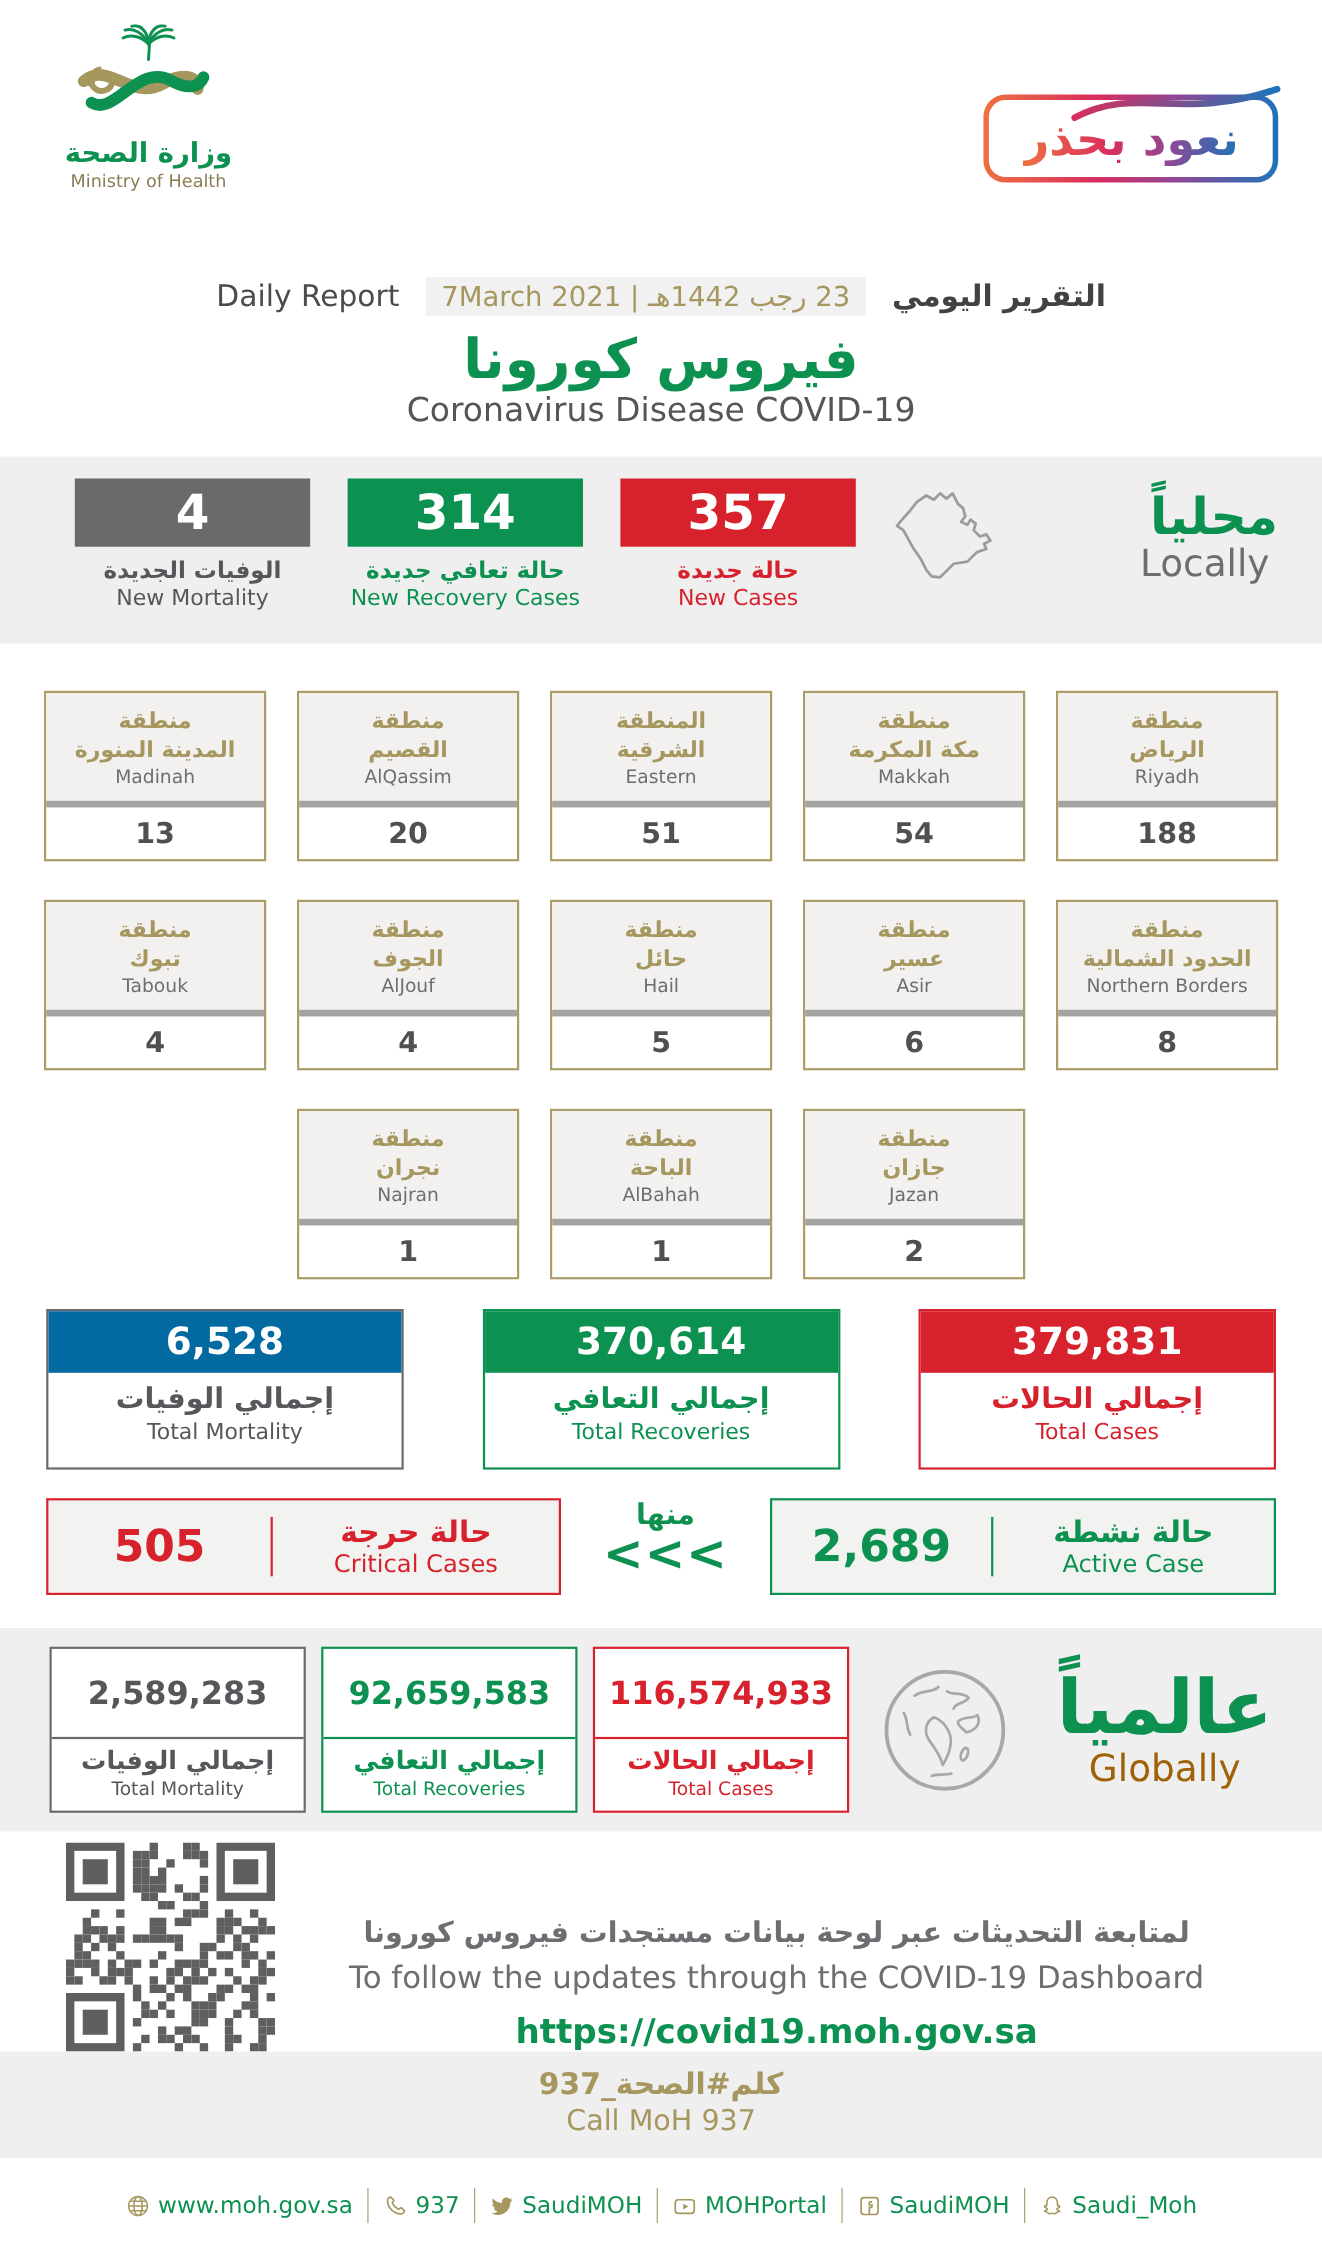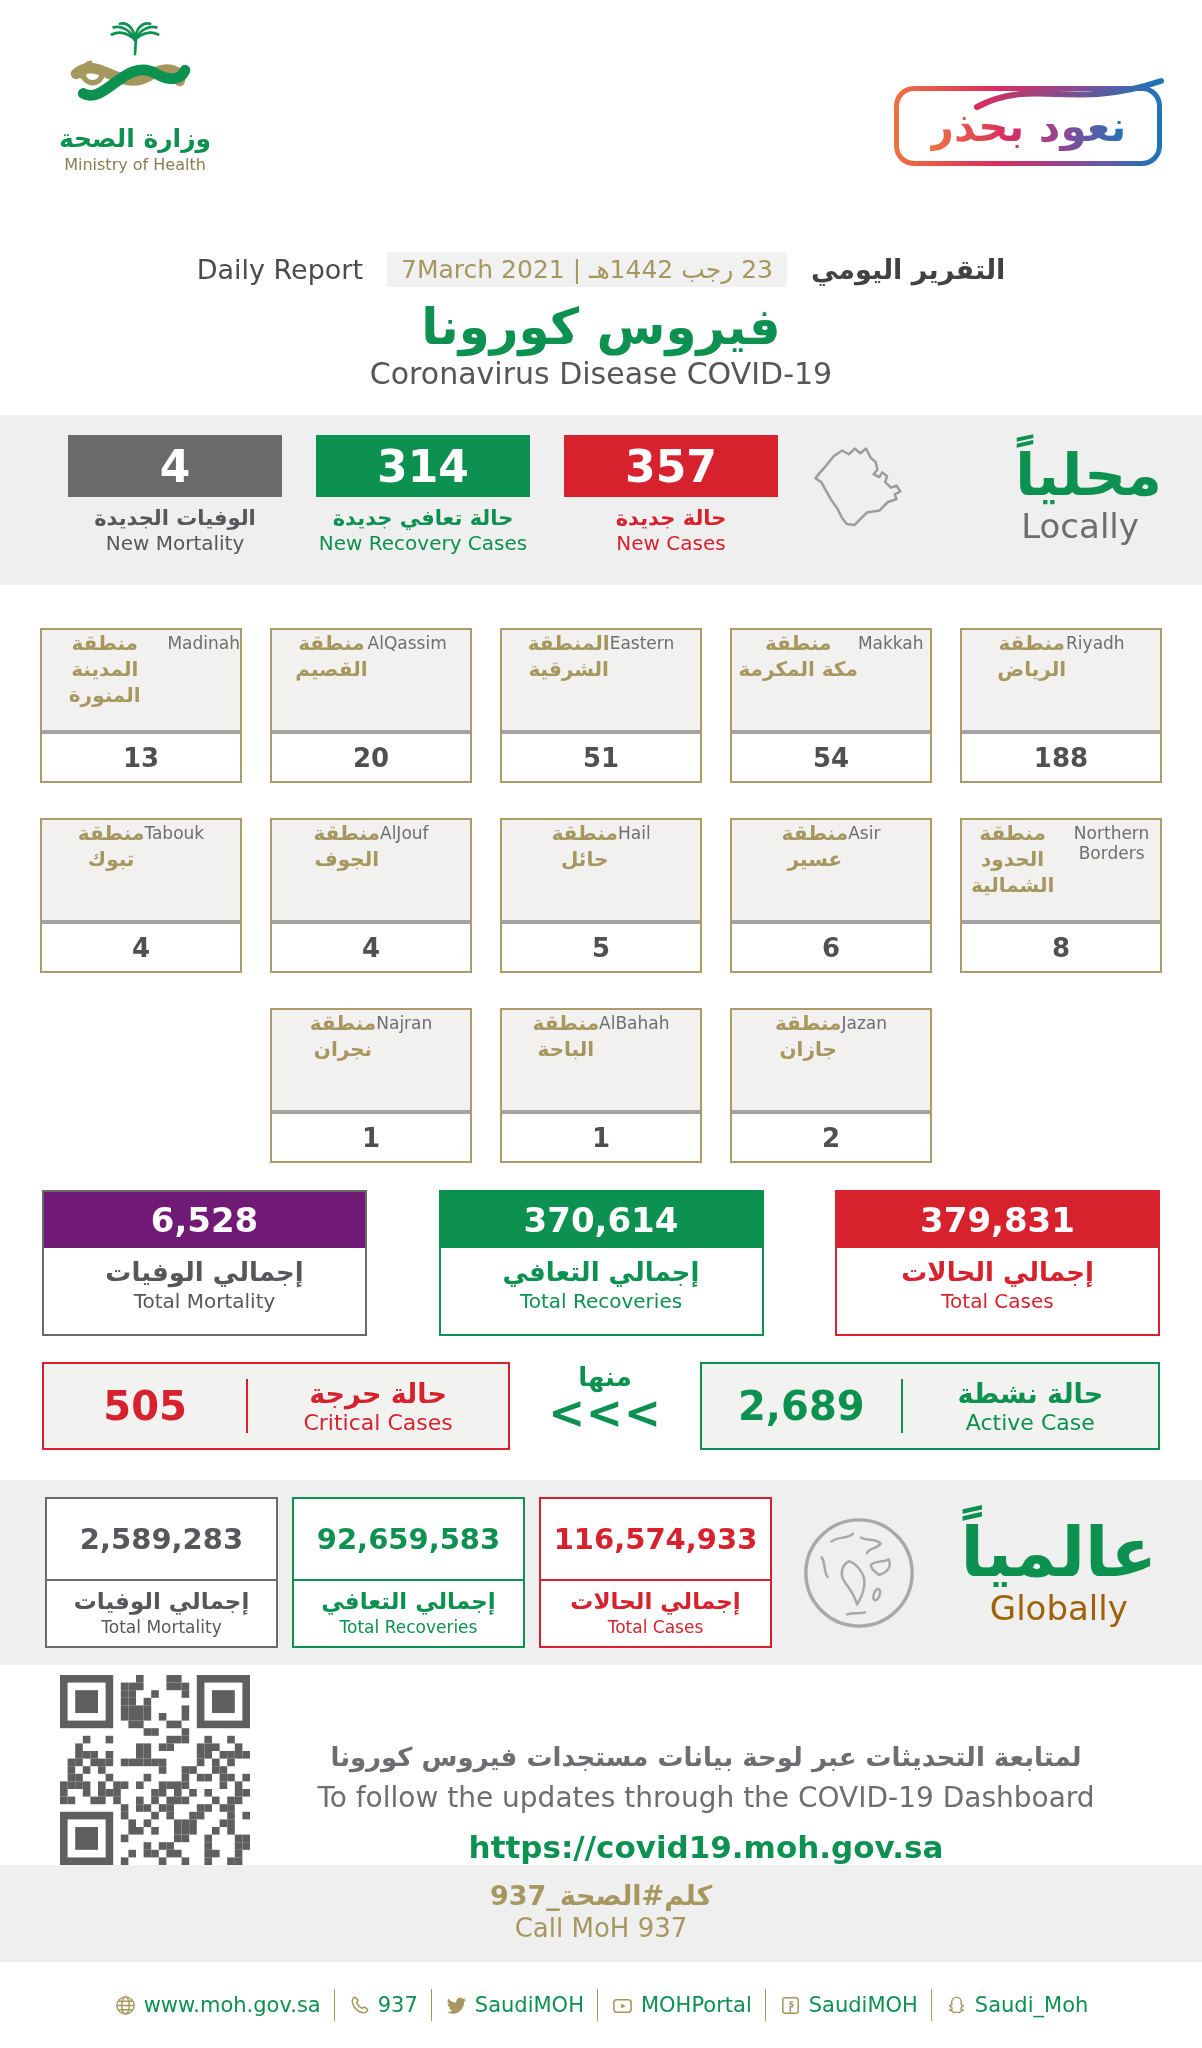--- a/index.html
+++ b/index.html
@@ -39,41 +39,41 @@
   .stat-gray .stat-box { background: #6a6a6d; }
   .stat-green .stat-box { background: #0c9150; }
   .stat-red .stat-box { background: #d7222e; }
   .stat-ar { font-size: 21px; font-weight: bold; margin-top: 9px; direction: rtl; }
   .stat-en { font-size: 20px; margin-top: 1px; }
   .stat-gray .stat-ar, .stat-gray .stat-en { color: #56575a; }
   .stat-green .stat-ar, .stat-green .stat-en { color: #0c9150; }
   .stat-red .stat-ar, .stat-red .stat-en { color: #d7222e; }
   .ksa-map { width: 126px; margin-left: 26px; margin-top: 4px; }
   .locally-heading { margin-left: auto; text-align: center; margin-top: 10px; }
-  .locally-ar { color: #0c9150; font-size: 58px; font-weight: bold; line-height: 1.05; direction: rtl; margin-left: 17px; }
+  .locally-ar { color: #0c9150; font-size: 46px; font-weight: bold; line-height: 1.05; direction: rtl; margin-left: 17px; }
   .locally-en { color: #6d6e71; font-size: 34px; }
   
   .regions { margin: 43px 40px 0; display: grid; grid-template-columns: repeat(5,1fr);
     column-gap: 28px; row-gap: 35px; grid-auto-rows: 155px; height: 535px; }
   .rcard { border: 2px solid #ab9c68; background: #fff; height: 155px; display: flex; flex-direction: column; }
-  .rcard-head { background: #f2f1ef; border-bottom: 4px solid #a3a3a3; height: 104px;
-    display: flex; flex-direction: row; justify-content: center; text-align: center; }
+  .rcard-head { background: #f2f1ef; border-bottom: 6px solid #a3a3a3; height: 104px;
+    display: flex; flex-direction: column; justify-content: center; text-align: center; }
   .rcard-ar { color: #a6975f; font-weight: bold; font-size: 20px; line-height: 1.3; direction: rtl; }
   .rcard-en { color: #6d6e71; font-size: 17px; margin-top: 3px; }
   .rcard-val { flex: 1; display: flex; align-items: center; justify-content: center;
     font-size: 26px; font-weight: bold; color: #4f5052; }
   .c2 { grid-column: 2; } .c3 { grid-column: 3; } .c4 { grid-column: 4; }
   
   .totals { margin: 27px 42px 0; display: flex; justify-content: space-between; height: 146px; }
   .tbox { width: 325px; border: 2px solid; text-align: center; background: #fff; }
   .tbox-head { height: 56px; color: #fff; font-size: 34px; font-weight: bold;
     display: flex; align-items: center; justify-content: center; }
   .tbox-ar { font-size: 26px; font-weight: bold; margin-top: 9px; direction: rtl; }
   .tbox-en { font-size: 20px; margin-top: 2px; }
-  .tbox.gray { border-color: #6a6a6d; } .tbox.gray .tbox-head { background: #701a75; }
+  .tbox.gray { border-color: #6a6a6d; } .tbox.gray .tbox-head { background: #0369a1; }
   .tbox.gray .tbox-ar, .tbox.gray .tbox-en { color: #56575a; }
   .tbox.green { border-color: #0c9150; } .tbox.green .tbox-head { background: #0c9150; }
   .tbox.green .tbox-ar, .tbox.green .tbox-en { color: #0c9150; }
   .tbox.red { border-color: #d7222e; } .tbox.red .tbox-head { background: #d7222e; }
   .tbox.red .tbox-ar, .tbox.red .tbox-en { color: #d7222e; }
   
   .breakdown { margin: 26px 42px 0; display: flex; align-items: center; justify-content: space-between; height: 88px; }
   .split-box { height: 88px; background: #f2f2f0; border: 2px solid; display: flex; align-items: center; }
   .critical { width: 468px; border-color: #d7222e; color: #d7222e; }
   .active { width: 460px; border-color: #0c9150; color: #0c9150; }

